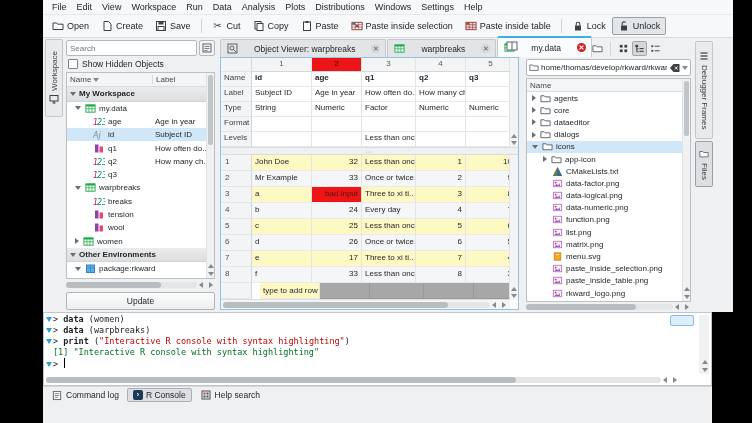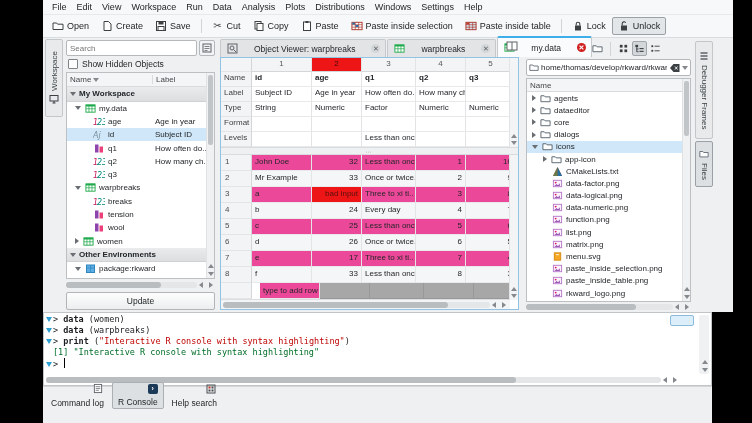--- a/index.html
+++ b/index.html
@@ -73,21 +73,21 @@
   .mnumrow{height:14px;}
   .mlab{width:31px;flex:none;background:#f3f4f5;border-right:1px solid #d4d7d9;border-bottom:1px solid #e2e4e6;color:#3e4244;font-size:8px;padding:1px 0 0 3px;box-sizing:border-box;overflow:hidden;}
   .mcell{flex:none;border-right:1px solid #e2e4e6;border-bottom:1px solid #e7e9ea;font-size:8px;padding:1px 3px 0 3px;box-sizing:border-box;white-space:nowrap;overflow:hidden;}
   .mnum{background:#f3f4f5;text-align:center;color:#55595c;border-bottom:1px solid #d4d7d9;}
   .mnum.red{background:#ed1515;color:#420b0b;}
   .bold{font-weight:bold;}
   .gsplit{height:6px;background:#eff0f1;border-top:1px solid #d9dcde;border-bottom:1px solid #d9dcde;flex:none;display:flex;align-items:center;justify-content:center;color:#9a9ea1;font-size:6px;letter-spacing:2px;}
   .drow{display:flex;height:16px;flex:none;}
   .drow.alt .dcell{background:#f5f6f7;}
   .dnum{width:31px;flex:none;background:#f3f4f5;border-right:1px solid #d4d7d9;border-bottom:1px solid #e2e4e6;color:#4a4e51;font-size:8px;padding:2px 0 0 4px;box-sizing:border-box;}
-  .dcell{flex:none;border-right:1px solid #e2e4e6;border-bottom:1px solid #e7e9ea;font-size:8px;padding:2px 3px 0 3px;box-sizing:border-box;white-space:nowrap;overflow:hidden;background:#ec4899;}
+  .dcell{flex:none;border-right:1px solid #e2e4e6;border-bottom:1px solid #e7e9ea;font-size:8px;padding:2px 3px 0 3px;box-sizing:border-box;white-space:nowrap;overflow:hidden;background:#fef9c3;}
   .dcell.num{text-align:right;}
   .dcell.bad{background:#ed1515;color:#58100f;text-align:right;}
   .dcell.gray{background:#a7a7a7;border-right-color:#989898;border-bottom-color:#989898;}
   .caret{display:inline-block;width:1px;height:9px;background:#000;vertical-align:-1px;margin-left:1px;}
   .ed-hscroll{position:absolute;left:0;right:8px;bottom:0;height:9px;background:#f3f4f5;border-top:1px solid #dcdfe1;display:flex;align-items:center;padding:0 2px;}
   .ed-vs{position:absolute;right:0;width:8px;background:#f3f4f5;border-left:1px solid #e2e4e6;}
 
   .vsplit{width:3px;flex:none;}
 
   
@@ -115,21 +115,21 @@
   .c-kw{font-weight:bold;color:#1a1c1e;}
   .c-p,.c-pl{color:#1a1c1e;}
   .c-str{color:#bf0303;}
   .c-out{color:#006e28;}
   .con-mini{position:absolute;right:17px;top:2px;width:22px;height:9px;background:#ddeefb;border:1px solid #8cbadb;border-radius:2px;}
   .con-vscroll{position:absolute;right:2px;top:2px;bottom:11px;width:10px;background:#f0f1f2;border-radius:2px;}
   .con-hscroll{position:absolute;left:2px;bottom:1px;right:32px;height:8px;display:flex;align-items:center;}
 
   
   .bottom-tabs{position:absolute;top:386px;left:0;width:669px;height:17px;border-top:1px solid #d4d7d9;display:flex;align-items:center;gap:2px;padding-left:2px;box-sizing:border-box;background:#eff0f1;}
-  .btab{display:flex;align-items:flex-end;gap:3px;font-size:8.5px;padding:1px 5px;border:1px solid transparent;border-radius:2px;white-space:nowrap;flex-direction:column;}
+  .btab{display:flex;align-items:center;gap:3px;font-size:8.5px;padding:1px 5px;border:1px solid transparent;border-radius:2px;white-space:nowrap;}
   .btab.active{background:#dde0e3;border-color:#abafb3;}
   .rcon-ic{width:10px;height:10px;background:#1b3a57;border-radius:2px;color:#fff;font-size:7px;line-height:10px;text-align:center;font-weight:bold;}
   .statusbar{position:absolute;top:403px;left:0;width:669px;height:20px;display:flex;align-items:center;padding:0 4px;font-size:9px;box-sizing:border-box;}
   .sb-right{margin-left:auto;display:flex;align-items:center;gap:4px;}
   .r-badge{width:12px;height:12px;background:#35e135;border-radius:2px;color:#000;font-weight:bold;font-size:9px;display:flex;align-items:center;justify-content:center;}
   .sb-sq{width:9px;height:9px;border:1px solid #85898d;display:flex;align-items:center;justify-content:center;}
   .sb-sq i{width:3px;height:3px;background:#85898d;display:block;}
   .black-patch{position:absolute;left:669px;top:312px;width:21px;height:111px;background:#000;}
 </style>
 </head>
@@ -762,30 +762,30 @@
                 </span>
                 <span>agents</span>
               </div>
               <div class="frow" style="padding-left: 5px;">
                 <span class="exp closed"></span>
                 <span class="icn">
                   <svg width="11" height="11" viewBox="0 0 12 12">
                     <path d="M1 3h3.6l1 1.2H11v5.3H1z" fill="#fdfdfd" stroke="#55606a"></path>
                   </svg>
                 </span>
-                <span>dataeditor</span>
+                <span>core</span>
               </div>
               <div class="frow" style="padding-left: 5px;">
                 <span class="exp closed"></span>
                 <span class="icn">
                   <svg width="11" height="11" viewBox="0 0 12 12">
                     <path d="M1 3h3.6l1 1.2H11v5.3H1z" fill="#fdfdfd" stroke="#55606a"></path>
                   </svg>
                 </span>
-                <span>core</span>
+                <span>dataeditor</span>
               </div>
               <div class="frow" style="padding-left: 5px;">
                 <span class="exp closed"></span>
                 <span class="icn">
                   <svg width="11" height="11" viewBox="0 0 12 12">
                     <path d="M1 3h3.6l1 1.2H11v5.3H1z" fill="#fdfdfd" stroke="#55606a"></path>
                   </svg>
                 </span>
                 <span>dialogs</span>
               </div>

